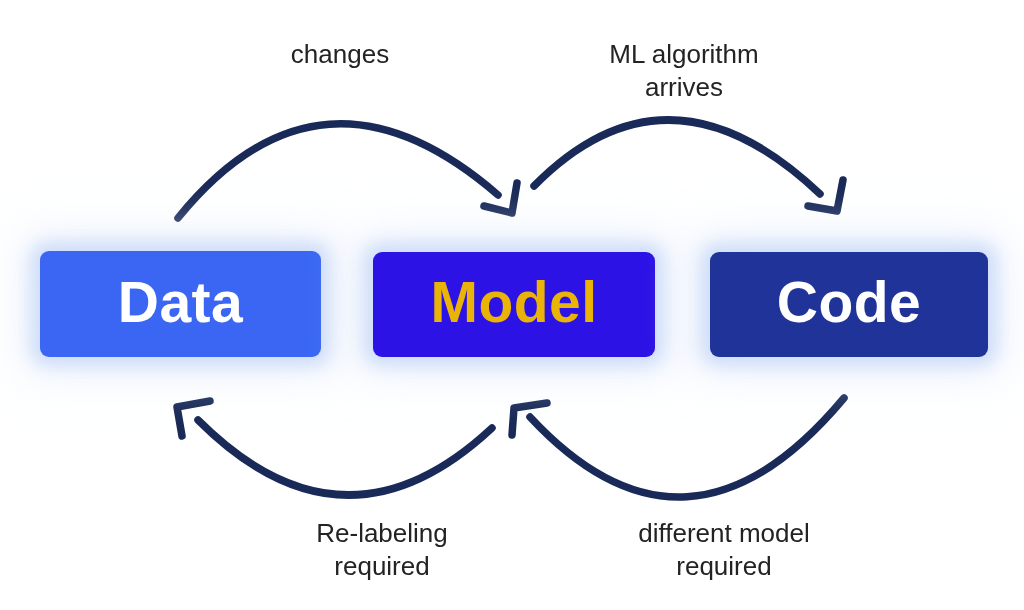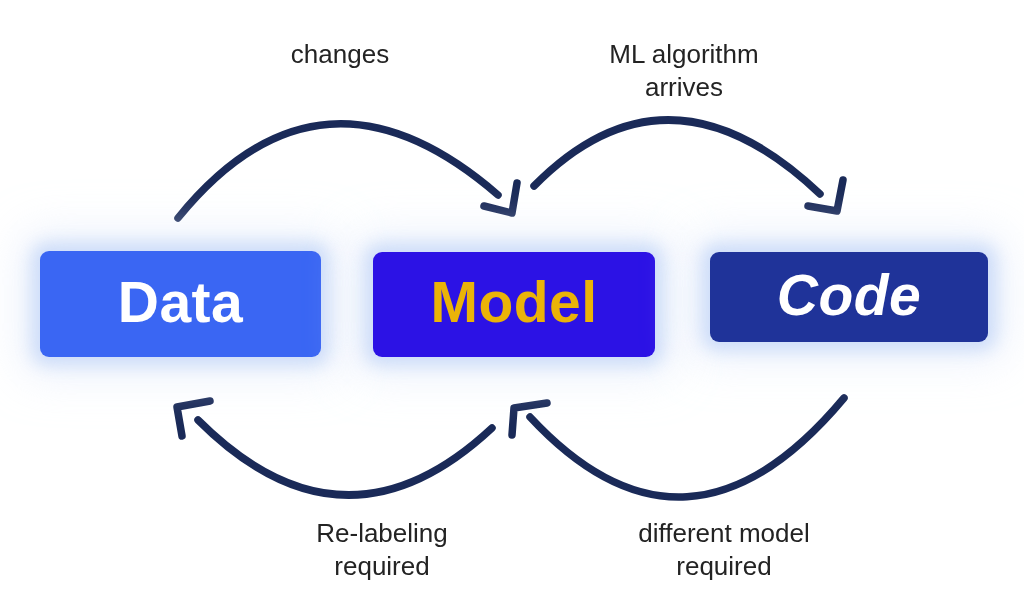--- a/index.html
+++ b/index.html
@@ -27,21 +27,21 @@
   }
   .node-label {
     font-size: 57px;
     font-weight: 700;
     letter-spacing: 0.5px;
     line-height: 1;
     padding-bottom: 4px;
   }
   #node-data  { left: 40px;  top: 251px; width: 281px; height: 106px; }
   #node-model { left: 373px; top: 252px; width: 282px; height: 105px; }
-  #node-code  { left: 710px; top: 252px; width: 278px; height: 90px; font-style: italic; }
+  #node-code  { left: 710px; top: 252px; width: 278px; height: 105px; }
   .caption {
     position: absolute;
     transform: translateX(-50%);
     text-align: center;
     font-size: 26px;
     line-height: 33px;
     white-space: nowrap;
   }
   #caption-new-data        { left: 340px; top: 38px;  }
   #caption-ml-algorithm    { left: 684px; top: 38px;  }

